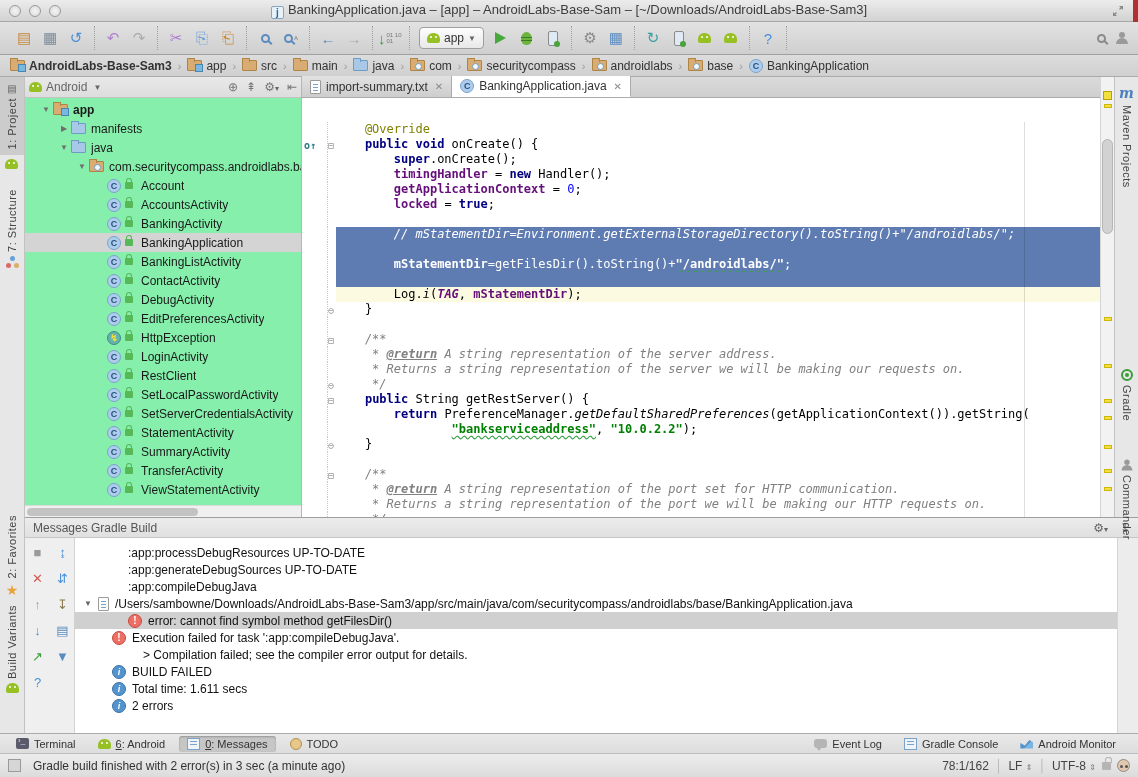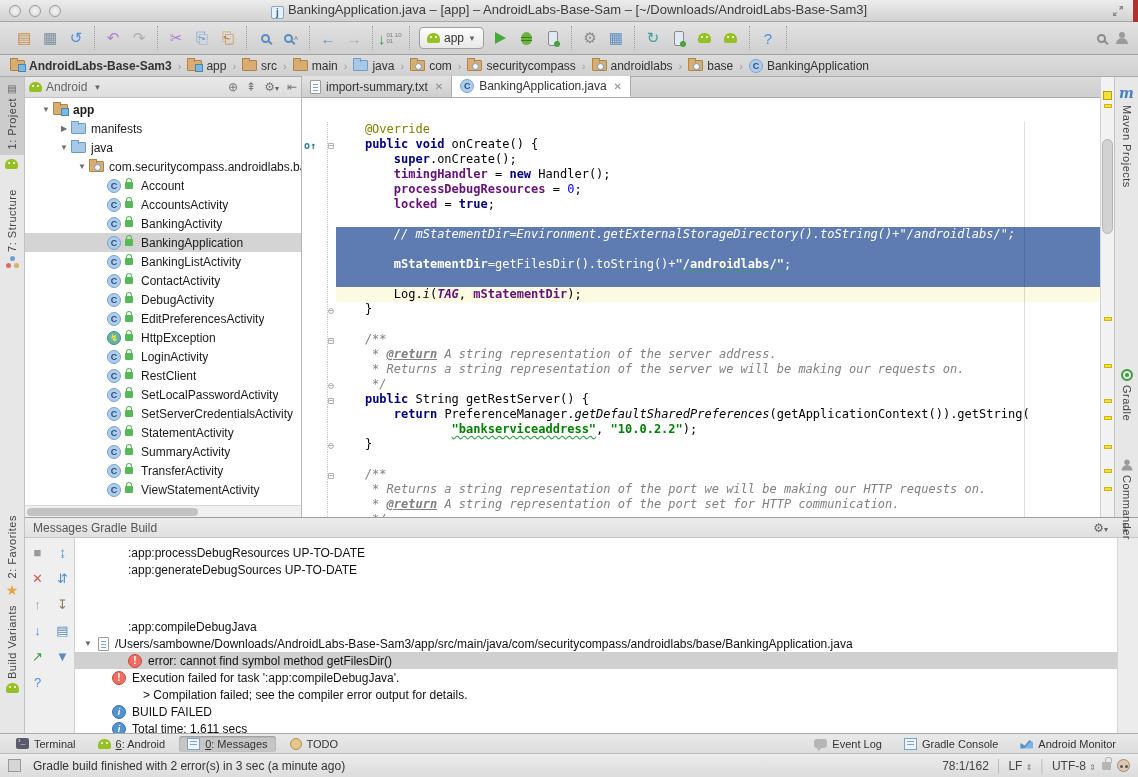--- a/index.html
+++ b/index.html
@@ -38,21 +38,21 @@
   .vlabel { writing-mode:vertical-lr; transform:rotate(180deg); font-size:11px; color:#444; letter-spacing:0.5px; }
   .vlabel-d { writing-mode:vertical-rl; font-size:11px; color:#444; letter-spacing:0.5px; }
   .s-item { display:flex; flex-direction:column; align-items:center; gap:4px; }
   .s-tab-active { background:#cccccc; border-radius:0; padding:6px 0; width:100%; display:flex; flex-direction:column; align-items:center; gap:4px; }
   .underline { text-decoration:underline; }
 
   .rightcol { flex:1; display:flex; flex-direction:column; min-width:0; }
   .mainrow { height:440px; display:flex; min-height:0; flex:none; }
 
   
-  .project { width:277px; background:#ffffff; border-right:1px solid #b6b6b6; display:flex; flex-direction:column; flex:none; }
+  .project { width:277px; background:#86efac; border-right:1px solid #b6b6b6; display:flex; flex-direction:column; flex:none; }
   .proj-head { height:21px; background:linear-gradient(#e9e9e9,#dddddd); border-bottom:1px solid #c2c2c2; display:flex; align-items:center; font-size:12px; color:#555; padding:0 4px; gap:4px; }
   .proj-head .hname { margin-right:2px; color:#666; }
   .hicons { margin-left:auto; display:flex; gap:8px; align-items:center; color:#777; font-size:12px; }
   .tree { flex:1; overflow:hidden; padding-top:2px; }
   .trow { height:19px; display:flex; align-items:center; font-size:12px; color:#1a1a1a; white-space:nowrap; }
   .trow.sel { background:#d4d4d4; }
   .trow .arr { width:14px; font-size:8px; color:#6f6f6f; text-align:center; flex:none; }
   .trow .lbl { margin-left:5px; overflow:hidden; }
   .trow.bold .lbl { font-weight:bold; }
   .hscroll { height:12px; background:#f0f0f0; border-top:1px solid #dadada; position:relative; }
@@ -536,21 +536,21 @@
               <div class="ln ">
                 <span class="gut"></span>
                 <span class="codetxt"><span>        </span><span class="tk-kw">super</span><span>.onCreate();</span></span>
               </div>
               <div class="ln ">
                 <span class="gut"></span>
                 <span class="codetxt"><span>        </span><span class="tk-field">timingHandler</span><span> = </span><span class="tk-kw">new</span><span> Handler();</span></span>
               </div>
               <div class="ln ">
                 <span class="gut"></span>
-                <span class="codetxt"><span>        </span><span class="tk-field">processDebugResources</span><span> = </span><span class="tk-num">0</span><span>;</span></span>
+                <span class="codetxt"><span>        </span><span class="tk-field">getApplicationContext</span><span> = </span><span class="tk-num">0</span><span>;</span></span>
               </div>
               <div class="ln ">
                 <span class="gut"></span>
                 <span class="codetxt"><span>        </span><span class="tk-field">locked</span><span> = </span><span class="tk-kw">true</span><span>;</span></span>
               </div>
               <div class="ln ">
                 <span class="gut"></span>
                 <span class="codetxt"></span>
               </div>
               <div class="ln sel">
@@ -628,25 +628,25 @@
                 <span class="codetxt"></span>
               </div>
               <div class="ln ">
                 <span class="gut">
                   <span class="fold">⊟</span>
                 </span>
                 <span class="codetxt"><span class="tk-doc">    /**</span></span>
               </div>
               <div class="ln ">
                 <span class="gut"></span>
+                <span class="codetxt"><span class="tk-doc">     * </span><span class="tk-tag">@return</span><span class="tk-doc"> A string representation of the port set for HTTP communication.</span></span>
+              </div>
+              <div class="ln ">
+                <span class="gut"></span>
                 <span class="codetxt"><span class="tk-doc">     * Returns a string representation of the port we will be making our HTTP requests on.</span></span>
-              </div>
-              <div class="ln ">
-                <span class="gut"></span>
-                <span class="codetxt"><span class="tk-doc">     * </span><span class="tk-tag">@return</span><span class="tk-doc"> A string representation of the port set for HTTP communication.</span></span>
               </div>
               <div class="ln ">
                 <span class="gut">
                   <span class="fold">⊖</span>
                 </span>
                 <span class="codetxt"><span class="tk-doc">     */</span></span>
               </div>
               <div class="ln ">
                 <span class="gut">
                   <span class="fold">⊟</span>
@@ -708,21 +708,21 @@
               <span class="mti" style="color: rgb(74, 144, 217);">?</span>
               <span class="mti"></span>
             </div>
           <div class="msg-content" id="msgrows">
               <div class="mrow" style="padding-left: 53px;">
                 <span>:app:processDebugResources UP-TO-DATE</span>
               </div>
               <div class="mrow" style="padding-left: 53px;">
                 <span>:app:generateDebugSources UP-TO-DATE</span>
               </div>
-              <div class="mrow" style="padding-left: 53px; margin-top: 40px;">
+              <div class="mrow" style="padding-left: 53px;">
                 <span>:app:compileDebugJava</span>
               </div>
               <div class="mrow" style="padding-left: 9px;">
                 <span class="marr">▼</span>
                 <span class="filei micon"></span>
                 <span>/Users/sambowne/Downloads/AndroidLabs-Base-Sam3/app/src/main/java/com/securitycompass/androidlabs/base/BankingApplication.java</span>
               </div>
               <div class="mrow sel" style="padding-left: 53px;">
                 <span class="errc micon">!</span>
                 <span>error: cannot find symbol method getFilesDir()</span>

